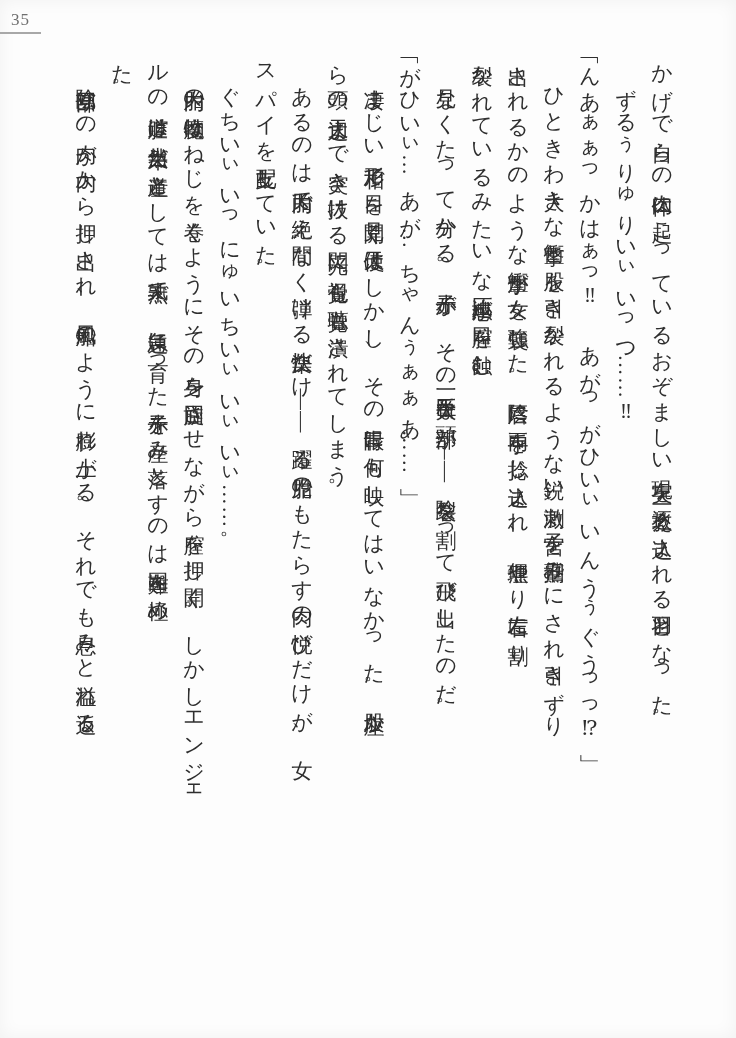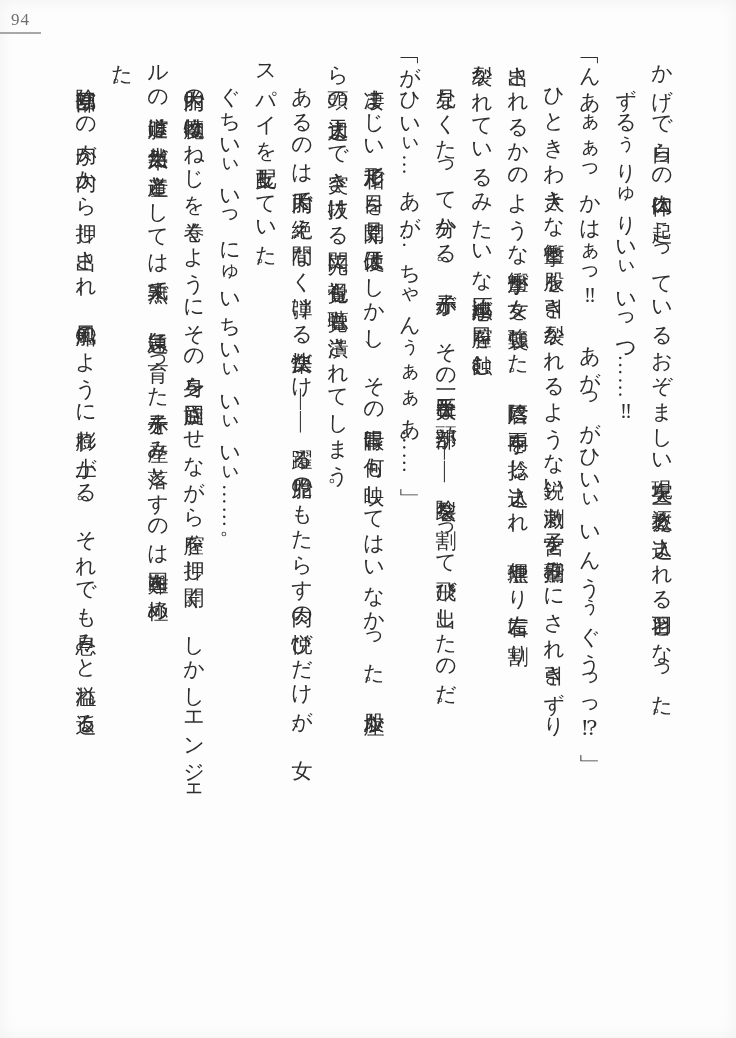--- a/index.html
+++ b/index.html
@@ -47,21 +47,21 @@
     margin: 0;
     white-space: pre;
   }
 </style>
 </head>
 <body>
 
 <div class="page">
 
   <div class="pagenum-wrap">
-    <span class="pagenum">94</span>
+    <span class="pagenum">35</span>
   </div>
 
   <div class="text-block">
     <div class="line">かげで自らの肉体に起こっているおぞましい現実を逐一教え込まれる羽目となった。</div>
     <div class="line">　ずるぅりゅりいぃいっつ……‼</div>
     <div class="line">「んあぁぁっかはぁっ‼　あがっがひいぃいんうぅぐうっっ⁉」</div>
     <div class="line">　ひときわ大きな衝撃と股を引き裂かれるような鋭い刺激、子宮を鷲掴みにされ引きずり</div>
     <div class="line">出されるかのような衝撃が女を強襲した。陰唇に両手を捻じ込まれ、無理やり左右に割り</div>
     <div class="line">裂かれているみたいな圧迫感が膣口を蝕む。</div>
     <div class="line">　見なくたって分かる。赤子が、その一番巨大な頭部が——陰裂を割って飛び出したのだ。</div>

